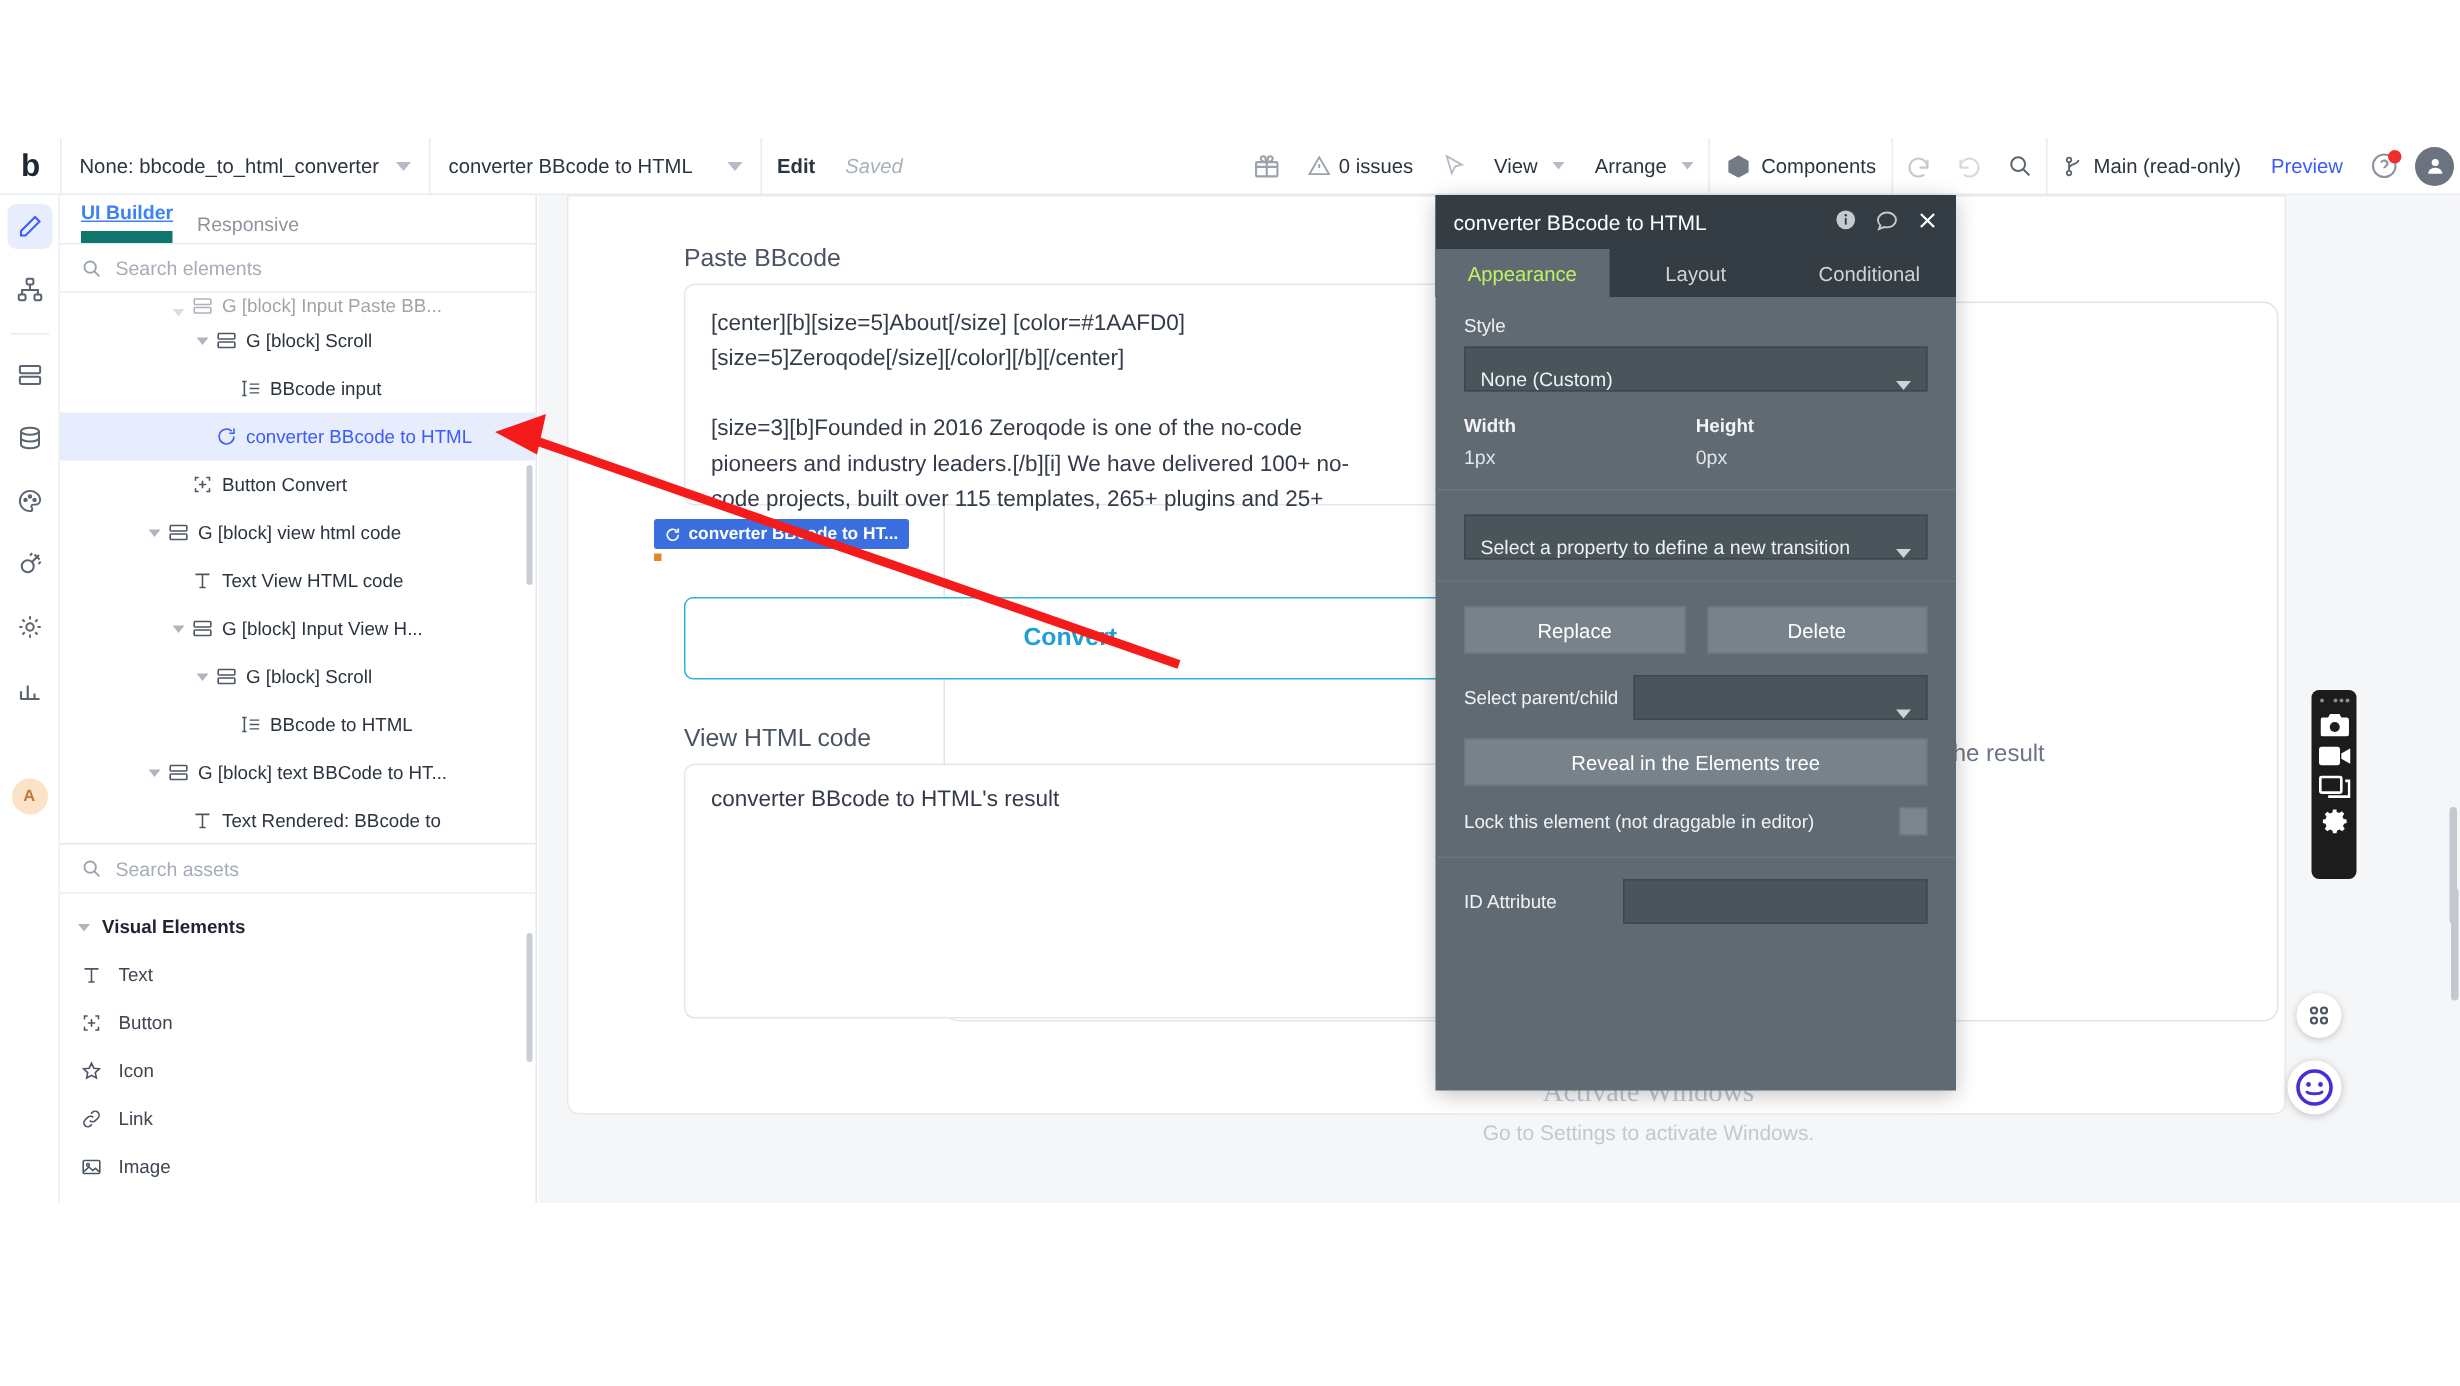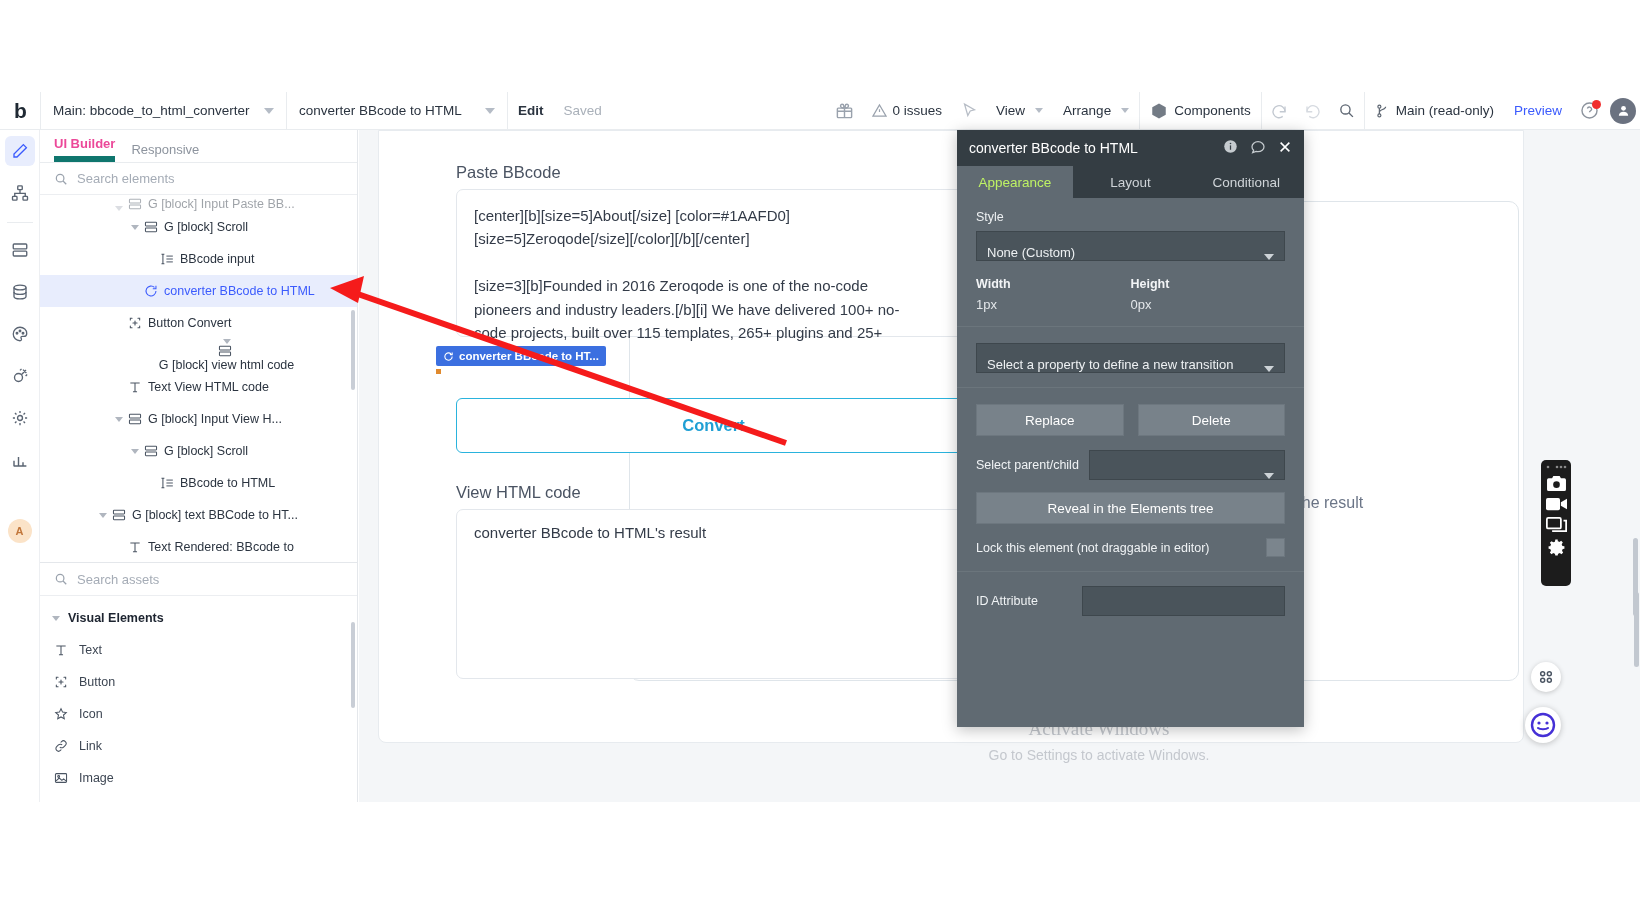--- a/index.html
+++ b/index.html
@@ -33,21 +33,21 @@
   }
   .tb-select.w1 { width: 245px; }
   .tb-select.w2 { width: 220px; }
   .caret {
     width: 0; height: 0; margin-left: auto;
     border-left: 5px solid transparent; border-right: 5px solid transparent;
     border-top: 6px solid #b5bcc6;
   }
   .caret.sm { border-left-width: 4px; border-right-width: 4px; border-top-width: 5px; margin-left: 4px; }
   .tb-text { font-size: 13.5px; color: #2b3440; padding: 0 10px; white-space: nowrap; }
-  .tb-text.muted { color: #a9b0b9; }
+  .tb-text.muted { color: #a9b0b9; font-style: italic; }
   .tb-text.blue { color: #3b5bfd; font-weight: 500; }
   .tb-item {
     height: 38px; display: flex; align-items: center; gap: 6px;
     padding: 0 10px; font-size: 13.5px; color: #2b3440; white-space: nowrap;
   }
   .spacer { flex: 1; }
   .icon-btn {
     width: 34px; height: 38px; display: flex; align-items: center; justify-content: center;
     color: #9aa2ad;
   }
@@ -82,21 +82,21 @@
   .lpanel {
     position: absolute; left: 40px; top: 38px; width: 318px; height: 672px;
     background: #ffffff; border-right: 1px solid #e4e7eb;
     display: flex; flex-direction: column;
   }
   .tabs-row {
     height: 33px; display: flex; align-items: flex-end; gap: 16px;
     padding: 0 14px; border-bottom: 1px solid #e9ecef;
   }
   .ltab { font-size: 13px; color: #8d949e; padding-bottom: 5px; }
-  .ltab.active { color: #ec4899; font-weight: 700; border-bottom: 6px solid #0f766e; }
+  .ltab.active { color: #3b82f6; font-weight: 700; border-bottom: 8px solid #0f766e; text-decoration: underline; }
   .search-row {
     height: 32px; display: flex; align-items: center; gap: 9px;
     padding: 0 14px; border-bottom: 1px solid #eceef1; color: #9aa2ad;
   }
   .search-row span { font-size: 13px; color: #a5acb6; }
   .tree { position: relative; flex: 1; overflow: hidden; padding-top: 2px; }
   .tnode {
     height: 32px; display: flex; align-items: center; font-size: 12.5px;
     color: #2b3440; white-space: nowrap;
   }
@@ -243,21 +243,21 @@
 </style>
 </head>
 <body>
 
 <div id="app">
 
   <div class="topbar">
     <div class="logo-b">b</div>
     <div class="tb-sep"></div>
     <div class="tb-select w1">
-      <span>Main: bbcode_to_html_converter</span>
+      <span>None: bbcode_to_html_converter</span>
       <span class="caret"></span>
     </div>
     <div class="tb-sep"></div>
     <div class="tb-select w2">
       <span>converter BBcode to HTML</span>
       <span class="caret"></span>
     </div>
     <div class="tb-sep"></div>
     <div class="tb-text" style="font-weight:700">Edit</div>
     <div class="tb-text muted">Saved</div>
@@ -463,21 +463,21 @@
         <div class="tnode" style="padding-left: 72px;">
           <span class="tw"></span>
           <span class="ti">
             <svg width="14" height="14" viewBox="0 0 24 24" fill="none" stroke="#4b5563" stroke-width="1.8" stroke-linecap="round">
               <path d="M4 7V4h3M17 4h3v3M20 17v3h-3M7 20H4v-3"></path>
               <path d="M12 8.5v7M8.5 12h7" stroke-width="1.9"></path>
             </svg>
           </span>
           <span>Button Convert</span>
         </div>
-        <div class="tnode" style="padding-left: 56px; flex-direction: column;">
+        <div class="tnode" style="padding-left: 56px;">
           <span class="tw">
             <span class="tri"></span>
           </span>
           <span class="ti">
             <svg width="14" height="14" viewBox="0 0 24 24" fill="none" stroke="#4b5563" stroke-width="1.8">
               <rect x="2.5" y="4" width="19" height="6.2" rx="1"></rect>
               <rect x="2.5" y="13.8" width="19" height="6.2" rx="1"></rect>
             </svg>
           </span>
           <span>G [block] view html code</span>

